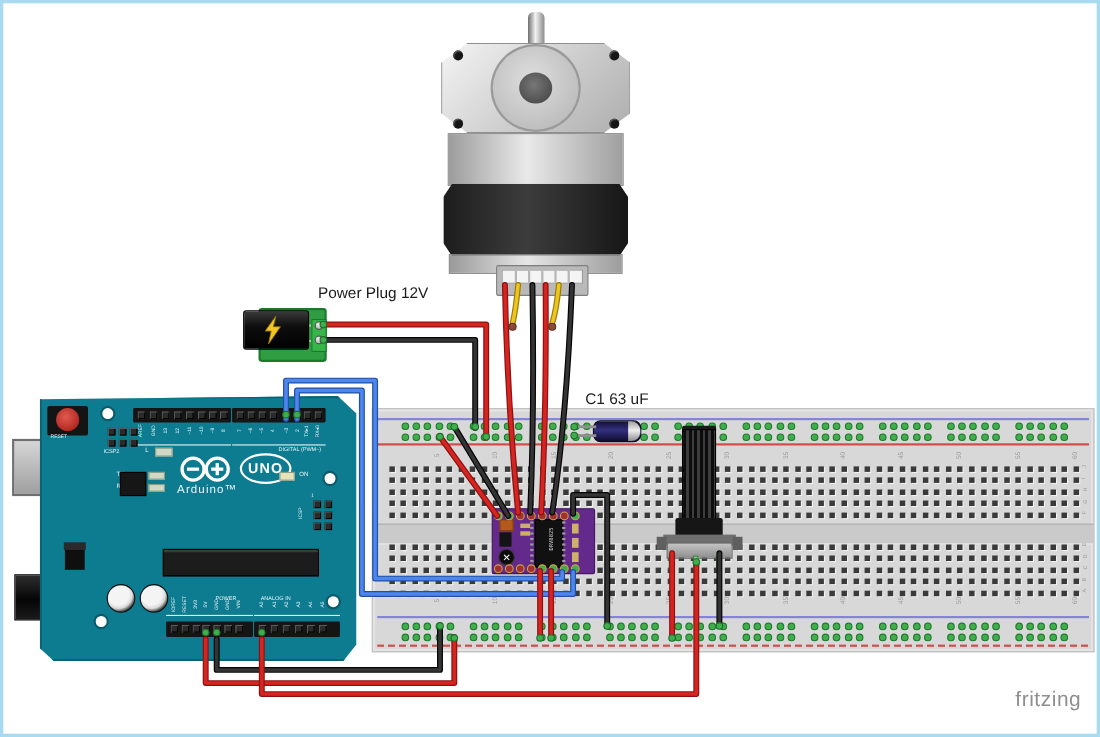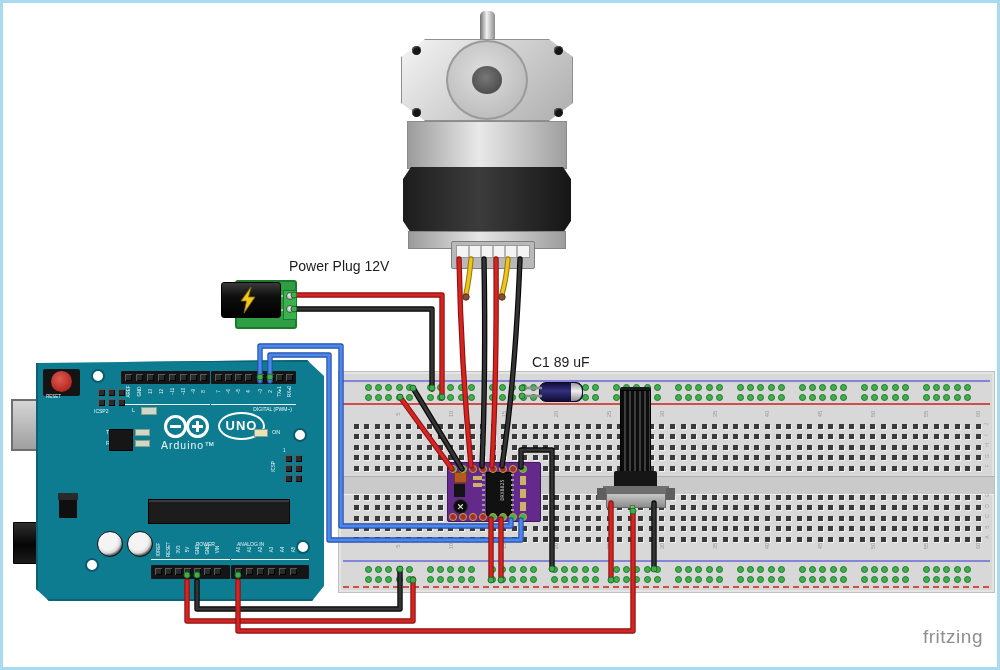--- a/index.html
+++ b/index.html
@@ -1080,21 +1080,21 @@
       <polygon points="13,0 3,14 8.5,14 6,26 17,10 10.5,10" fill="#f2c520" stroke="#8a6d08" stroke-width="0.8"></polygon>
     </svg>
     <div class="pterm"></div>
     <div class="pscrew" style="top:17px;"></div>
     <div class="pscrew" style="top:30px;"></div>
   </div>
   <div class="note" style="left:286px;top:255px;">Power Plug 12V</div>
 
   <div id="cap-body" class="abs"></div>
   <div id="cap-tip" class="abs"></div>
-  <div class="note" style="left:529px;top:351px;">C1 89 uF</div>
+  <div class="note" style="left:529px;top:351px;">C1 63 uF</div>
 
   <div id="pot" class="abs">
     <div class="pot-cap"></div>
     <div class="pot-shaft"></div>
     <div class="pot-neck"></div>
     <div class="pot-brkt"></div>
     <div class="pot-tab" style="left:0;"></div>
     <div class="pot-tab" style="left:69px;"></div>
     <div class="pot-body"></div>
     <div class="pot-leg" style="left:11px;"></div>

